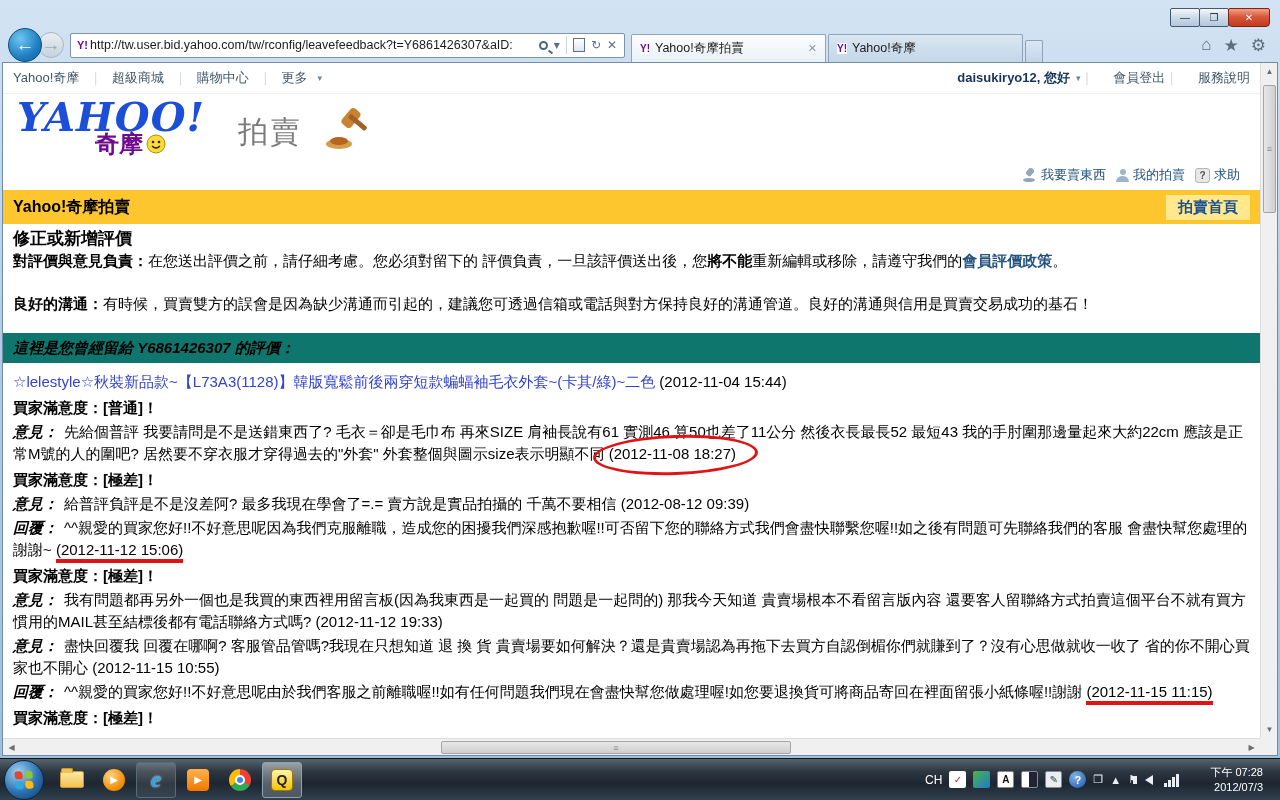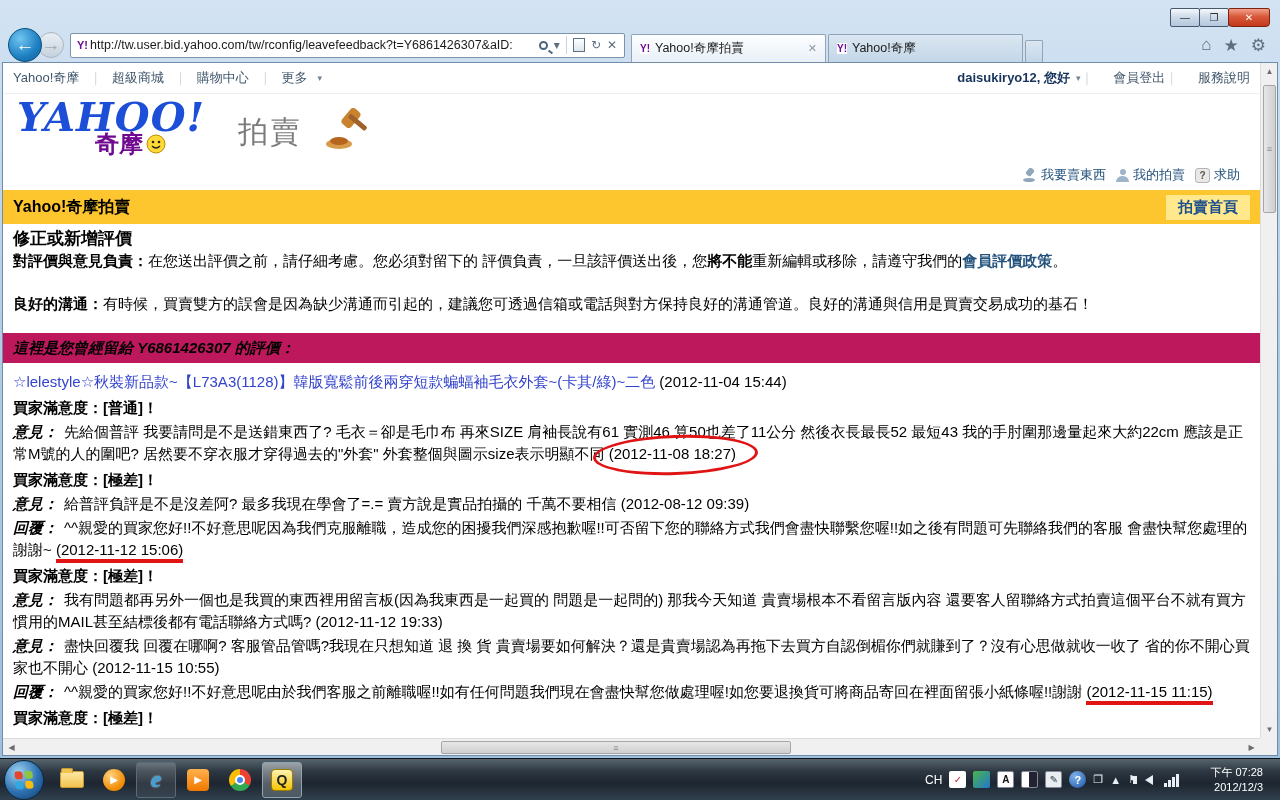--- a/index.html
+++ b/index.html
@@ -88,21 +88,21 @@
   .banner { height:34px; background:#fdc62f; display:flex; align-items:center; padding:0 10px; }
   .banner-title { font-size:16px; font-weight:bold; color:#000; }
   .banner .spacer { flex:1; }
   .home-btn { background:#ffe98c; color:#1e4f8f; font-size:15px; font-weight:bold; padding:3px 12px; }
 
   .content { padding:4px 10px 0 10px; font-size:15px; line-height:22px; color:#000; }
   .h-edit { font-size:17px; font-weight:bold; }
   .p1 { margin-bottom:21px; }
   .blk-label { font-weight:bold; }
   .policy-link { color:#23527c; font-weight:bold; }
-  .gray-strip { background:#be185d; margin:18px -10px 8px -10px; padding:4px 10px; font-style:italic; font-weight:bold; font-size:15px; }
+  .gray-strip { background:#0f766e; margin:18px -10px 8px -10px; padding:4px 10px; font-style:italic; font-weight:bold; font-size:15px; }
   .item-line { margin:4px 0 2px 0; }
   .item-link { color:#3344cc; }
   .entry { margin:2px 0; }
   .rating { font-weight:bold; font-size:15px; margin-top:4px; }
   .elabel { font-style:italic; font-weight:bold; margin-right:6px; }
   .edate { white-space:nowrap; }
   .ann-circle { position:relative; }
   .ann-circle::after { content:""; position:absolute; left:-16px; right:-22px; top:-10px; bottom:-13px;
                        border:3.5px solid #e01414; border-radius:50%; transform:rotate(-2deg); }
   .ann-underline { border-bottom:4px solid #e01414; padding-bottom:1px; }
@@ -349,16 +349,16 @@
     <span class="t-glyph">⚑</span>
     <span class="speaker"></span>
     <span class="sigbars">
         <i></i>
         <i></i>
         <i></i>
         <i></i>
       </span>
     <div class="clock">
       <div>下午 07:28</div>
-      <div>2012/12/3</div>
+      <div>2012/07/3</div>
     </div>
   </div>
 </div>
 
 </body></html>

